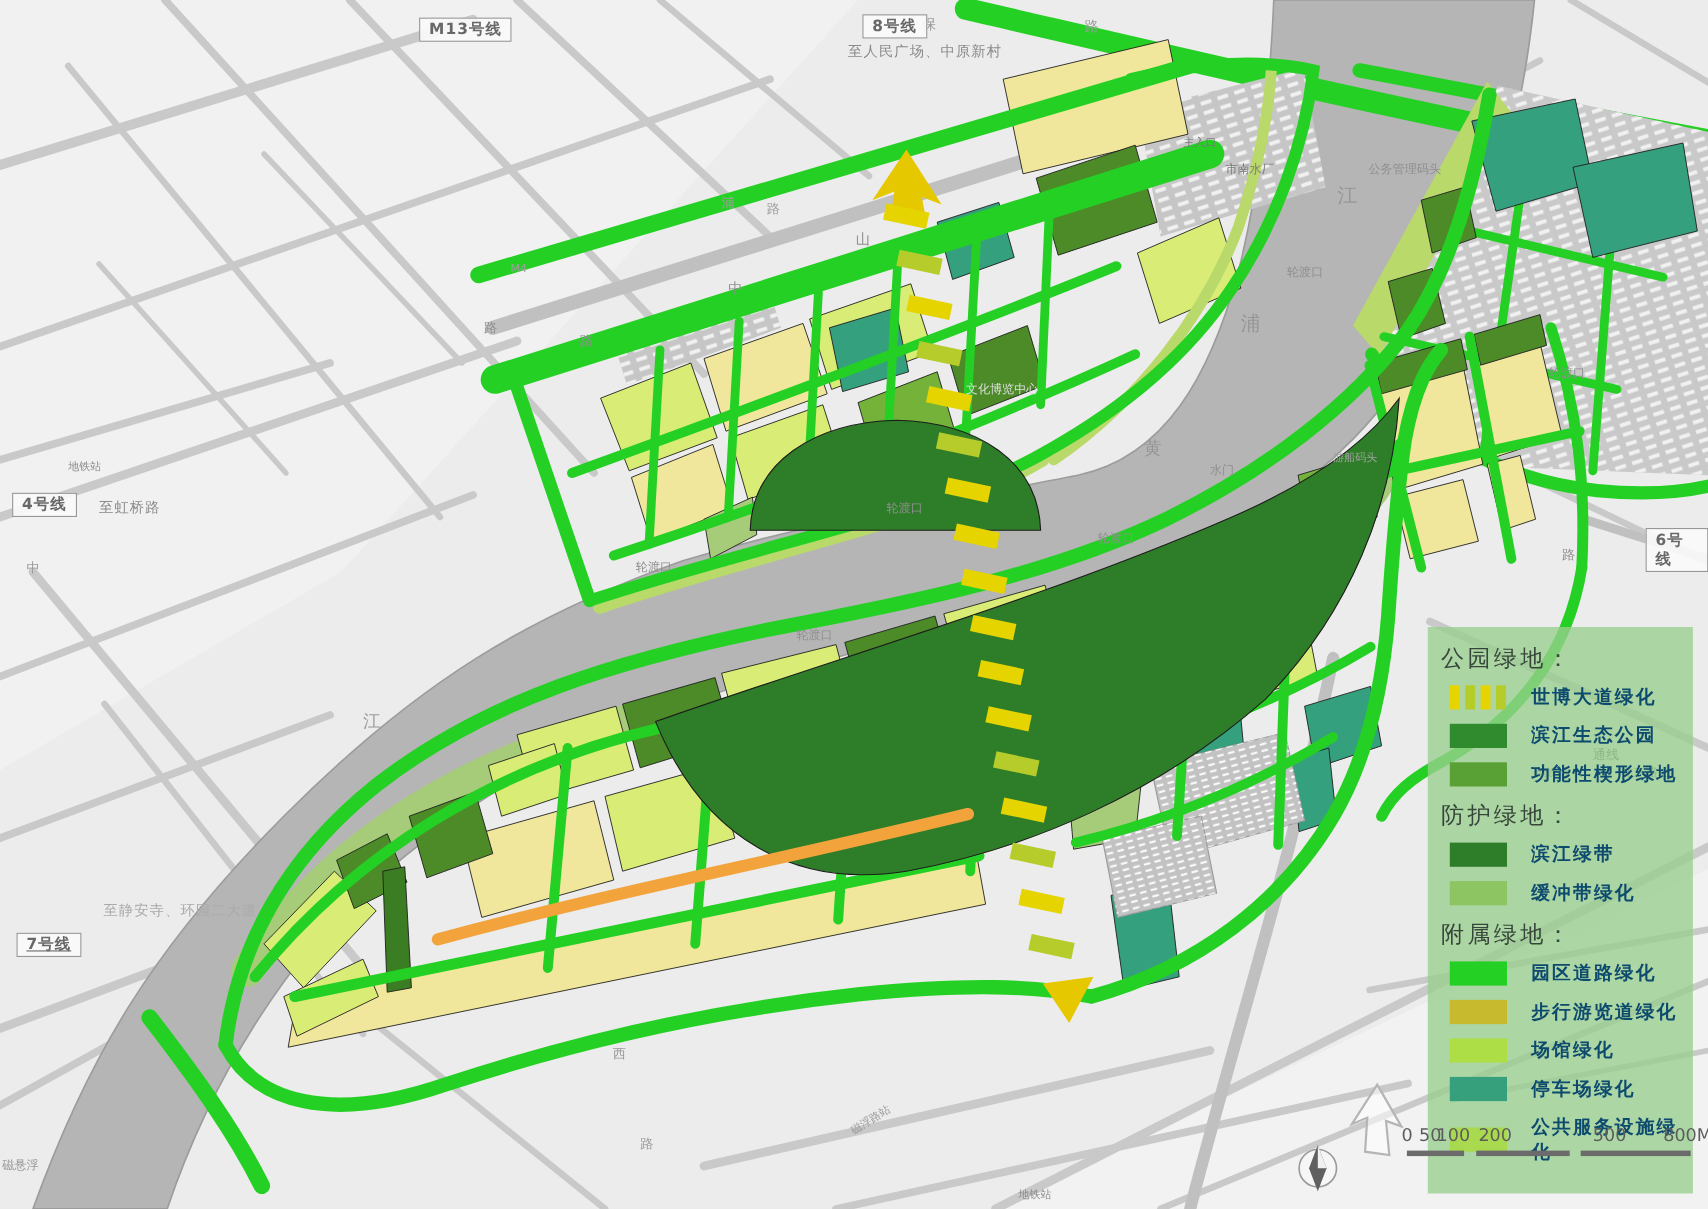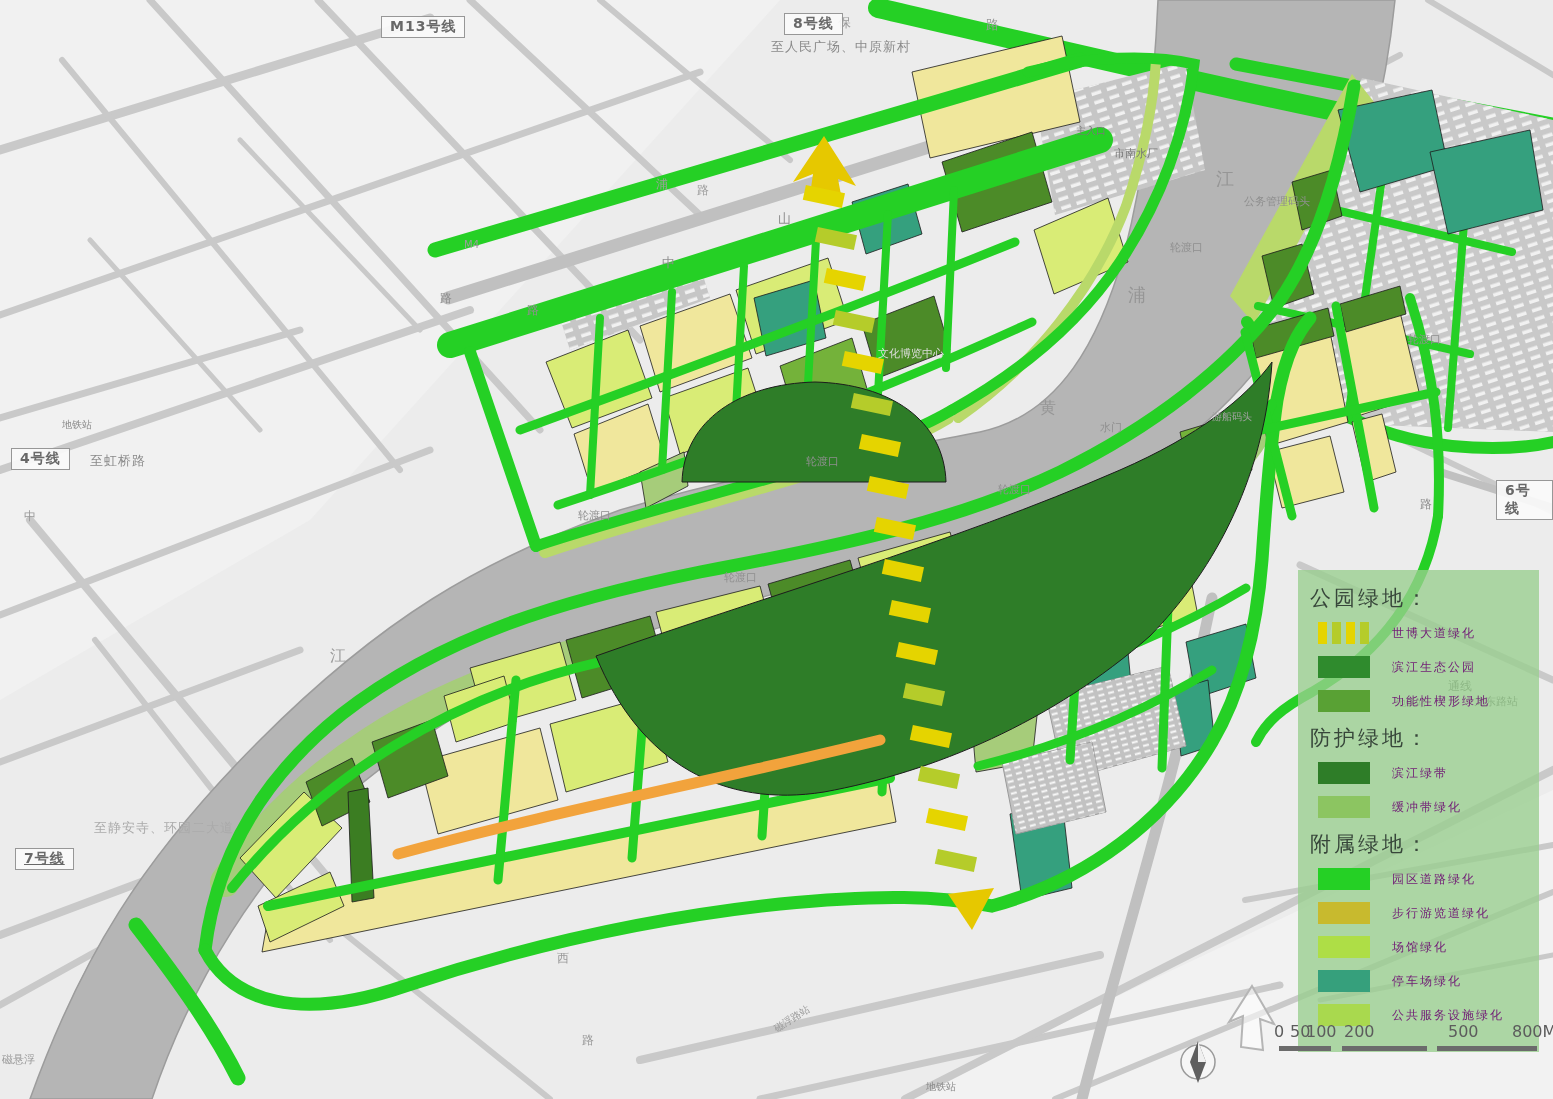--- a/index.html
+++ b/index.html
@@ -14,21 +14,21 @@
   .metro-box{position:absolute;border:1px solid #979797;background:rgba(250,250,250,.92);
              color:#686868;font-weight:bold;font-size:14px;padding:1px 8px;letter-spacing:1px;}
   .metro-note{position:absolute;color:#8a8a8a;font-size:13px;letter-spacing:1px;}
   .metro-note.faint{color:#aaaaaa;}
   .legend{position:absolute;left:1298px;top:570px;width:241px;z-index:4;
           background:rgba(153,206,142,.78);padding:8px 6px 14px 10px;box-sizing:border-box;}
   .legend-header{font-size:21px;color:#37463a;letter-spacing:3px;margin:6px 0 10px 2px;}
   .legend-row{display:flex;align-items:center;margin:0 0 12px 10px;}
   .legend-swatch{width:52px;height:22px;flex:0 0 52px;margin-right:22px;display:flex;gap:5px;}
   .legend-swatch .bar{width:9px;height:22px;}
-  .legend-label{font-size:12px;font-weight:normal;color:#701a75;letter-spacing:2px;}
+  .legend-label{font-size:17px;font-weight:bold;color:#0c4a6e;letter-spacing:2px;}
   #scalebar{position:absolute;left:0;top:0;width:100%;height:100%;z-index:5;pointer-events:none;}
   .tick{position:absolute;font-size:16px;color:#5c5c5c;}
   .bar-seg{position:absolute;height:5px;background:#6b6b6b;top:1046px;}
 </style>
 </head>
 <body>
 
 <div class="stage">
 
 <svg width="1553" height="1099" viewBox="0 0 1553 1099">
@@ -272,21 +272,21 @@
       <span class="map-label" style="left: 724px; top: 572px; font-size: 11px; color: rgb(143, 143, 143);">轮渡口</span>
       <span class="map-label" style="left: 998px; top: 484px; font-size: 11px; color: rgb(143, 143, 143);">轮渡口</span>
       <span class="map-label" style="left: 1170px; top: 242px; font-size: 11px; color: rgb(143, 143, 143);">轮渡口</span>
       <span class="map-label" style="left: 1408px; top: 334px; font-size: 11px; color: rgb(143, 143, 143);">轮渡口</span>
       <span class="map-label" style="left: 578px; top: 510px; font-size: 11px; color: rgb(143, 143, 143);">轮渡口</span>
       <span class="map-label" style="left: 1100px; top: 422px; font-size: 11px; color: rgb(143, 143, 143);">水门</span>
       <span class="map-label" style="left: 1212px; top: 412px; font-size: 10px; color: rgb(162, 162, 162);">游船码头</span>
       <span class="map-label" style="left: 878px; top: 348px; font-size: 11px; color: rgb(222, 222, 222);">文化博览中心</span>
       <span class="map-label" style="left: 1076px; top: 126px; font-size: 10px; color: rgb(120, 120, 120);">主入口</span>
       <span class="map-label" style="left: 1086px; top: 148px; font-size: 11px; color: rgb(120, 120, 120); margin-left: 28px;">市南水厂</span>
-      <span class="map-label" style="left: 1244px; top: 148px; font-size: 11px; color: rgb(143, 143, 143); margin-top: 48px;">公务管理码头</span>
+      <span class="map-label" style="left: 1244px; top: 148px; font-size: 11px; color: rgb(143, 143, 143);">公务管理码头</span>
       <span class="map-label" style="left: 1448px; top: 680px; font-size: 12px; color: rgb(95, 95, 95);">通线</span>
       <span class="map-label" style="left: 1474px; top: 696px; font-size: 11px; color: rgb(95, 95, 95);">龙东路站</span>
       <span class="map-label" style="left: 1396px; top: 698px; font-size: 10px; color: rgb(120, 120, 120);">地铁站</span>
       <span class="map-label" style="left: 62px; top: 420px; font-size: 10px; color: rgb(138, 138, 138);">地铁站</span>
       <span class="map-label" style="left: 926px; top: 1082px; font-size: 10px; color: rgb(138, 138, 138);">地铁站</span>
       <span class="map-label" style="left: 772px; top: 1014px; font-size: 10px; color: rgb(154, 154, 154); transform: rotate(-32deg);">磁浮路站</span>
       <span class="map-label" style="left: 464px; top: 240px; font-size: 10px; color: rgb(158, 158, 158);">M4</span>
       <span class="map-label" style="left: 778px; top: 212px; font-size: 13px; color: rgb(143, 143, 143);">山</span>
       <span class="map-label" style="left: 662px; top: 256px; font-size: 13px; color: rgb(143, 143, 143);">中</span>
       <span class="map-label" style="left: 527px; top: 304px; font-size: 12px; color: rgb(143, 143, 143);">路</span>

